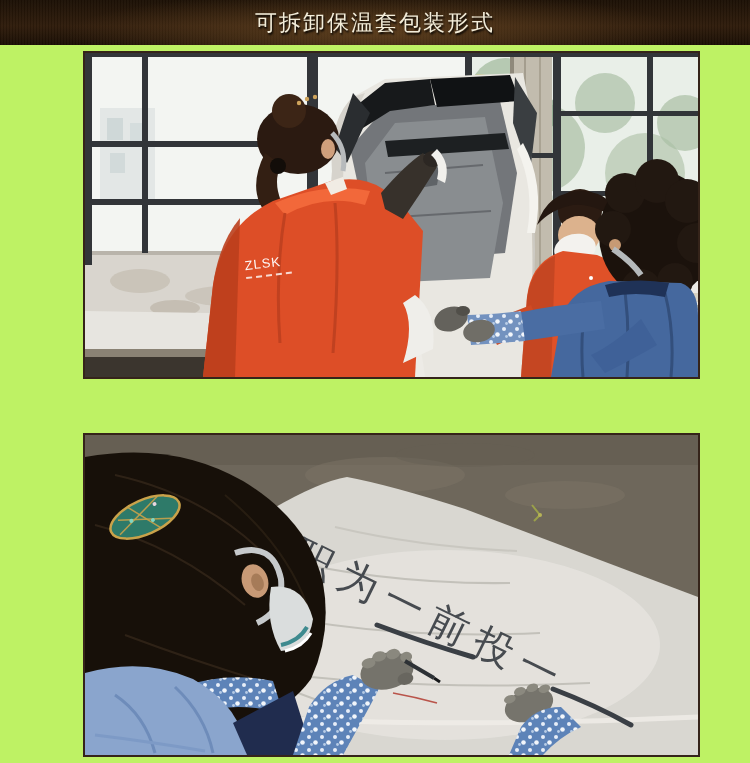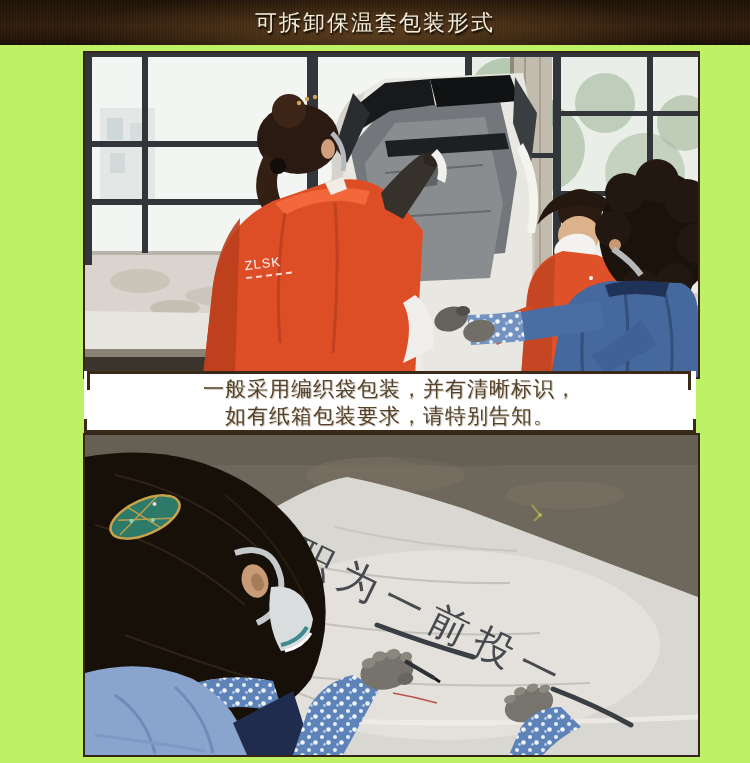--- a/index.html
+++ b/index.html
@@ -212,26 +212,20 @@
         </g>
         <g transform="rotate(-12 394 278)">
           <ellipse cx="394" cy="278" rx="16" ry="11" fill="#706e67"></ellipse>
         </g>
         <ellipse cx="378" cy="258" rx="7" ry="5" fill="#514f49"></ellipse>
         <path d="M556,266 Q528,292 506,302 L520,320 Q548,306 572,292 Z" fill="#3f6198"></path>
       </g>
     </svg>
   </div>
 
-  <div class="caption">
-    <i class="staple-top"></i>
-    <i class="staple-bottom"></i>
-    <span>一般采用编织袋包装，并有清晰标识，</span>
-    <span>如有纸箱包装要求，请特别告知。</span>
-  </div>
 
   <div class="photo photo-2">
     <svg width="613" height="320" viewBox="0 0 613 320">
       <defs>
         <pattern id="p2floral" width="13" height="13" patternUnits="userSpaceOnUse">
           <rect width="13" height="13" fill="#5d83b8"></rect>
           <circle cx="3" cy="3" r="2" fill="#e7eef8"></circle>
           <circle cx="9.5" cy="8.5" r="2.3" fill="#f2f6fb"></circle>
           <circle cx="5.5" cy="10.5" r="1.4" fill="#b7cce6"></circle>
         </pattern>

